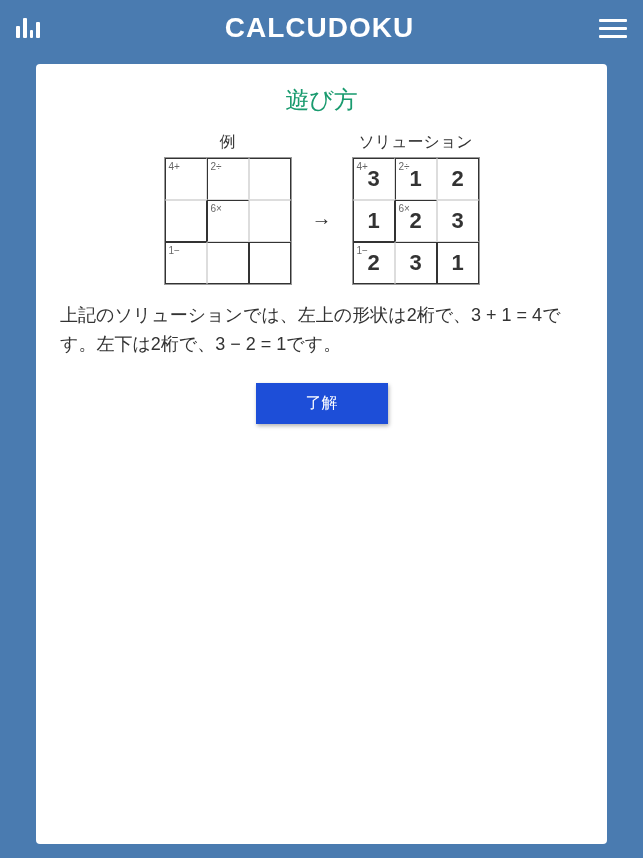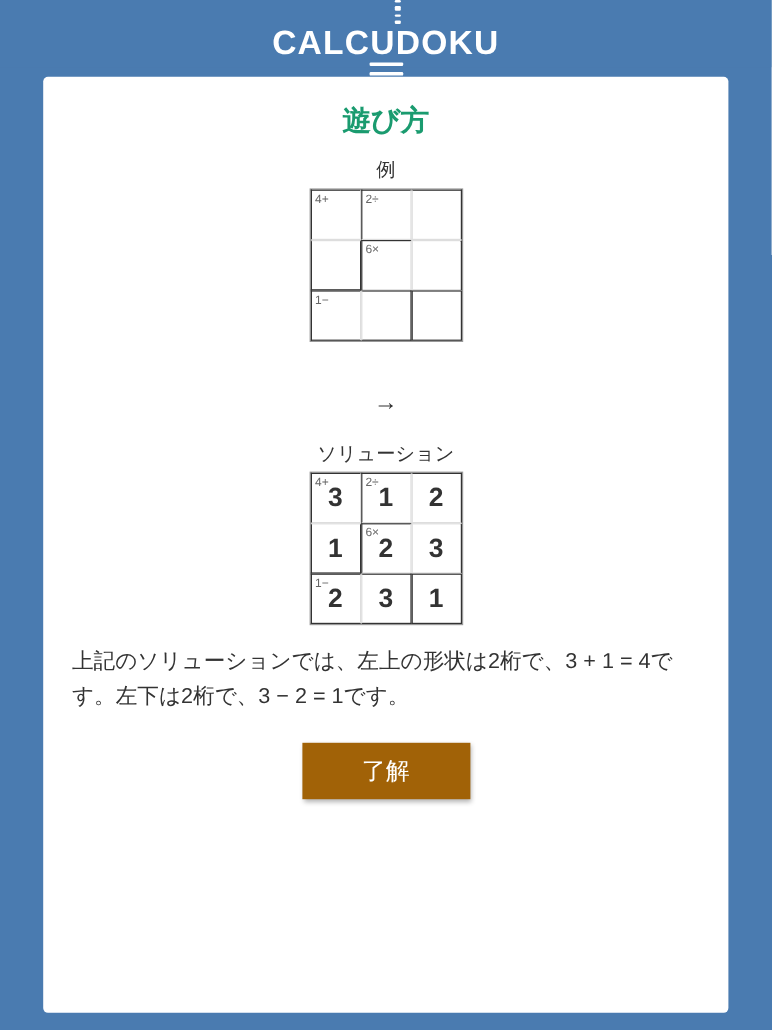--- a/index.html
+++ b/index.html
@@ -1,19 +1,18 @@
 <!DOCTYPE html>
 <html><head>
   <meta charset="utf-8">
   <style>
     * {
       margin: 0;
       padding: 0;
       box-sizing: border-box;
-      flex-direction: column;
     }
     body {
       width: 643px;
       height: 858px;
       background: #4a7bb0;
       font-family: -apple-system, "Hiragino Sans", "Hiragino Kaku Gothic ProN", sans-serif;
       overflow: hidden;
     }
     .header {
       height: 56px;
@@ -61,21 +60,21 @@
     .content-card {
       background: #fff;
       margin: 8px 36px 0;
       border-radius: 4px;
       padding: 20px 24px 40px;
       height: 780px;
     }
     .instructions-title {
       color: #1a9b6f;
       font-size: 24px;
-      font-weight: 700;
+      font-weight: 400;
       text-align: center;
       margin-bottom: 16px;
     }
     .instructions-text {
       color: #333;
       font-size: 18px;
       line-height: 1.7;
       margin-bottom: 8px;
     }
     .example-section {
@@ -132,25 +131,25 @@
     .bl { border-left: 1.5px solid #333; }
     .br { border-right: 1.5px solid #333; }
     .explanation {
       color: #333;
       font-size: 18px;
       line-height: 1.6;
     }
     .ok-button {
       display: block;
       margin: 24px auto 0;
-      background: #a16207;
+      background: #1d4ed8;
       color: #fff;
       border: none;
       padding: 10px 50px;
-      font-size: 20px;
+      font-size: 16px;
       cursor: pointer;
       box-shadow: 1px 2px 4px rgba(0,0,0,0.3);
     }
   </style>
 </head>
 <body>
 
 <div class="header">
   <div class="stats-icon">
     <span></span>

